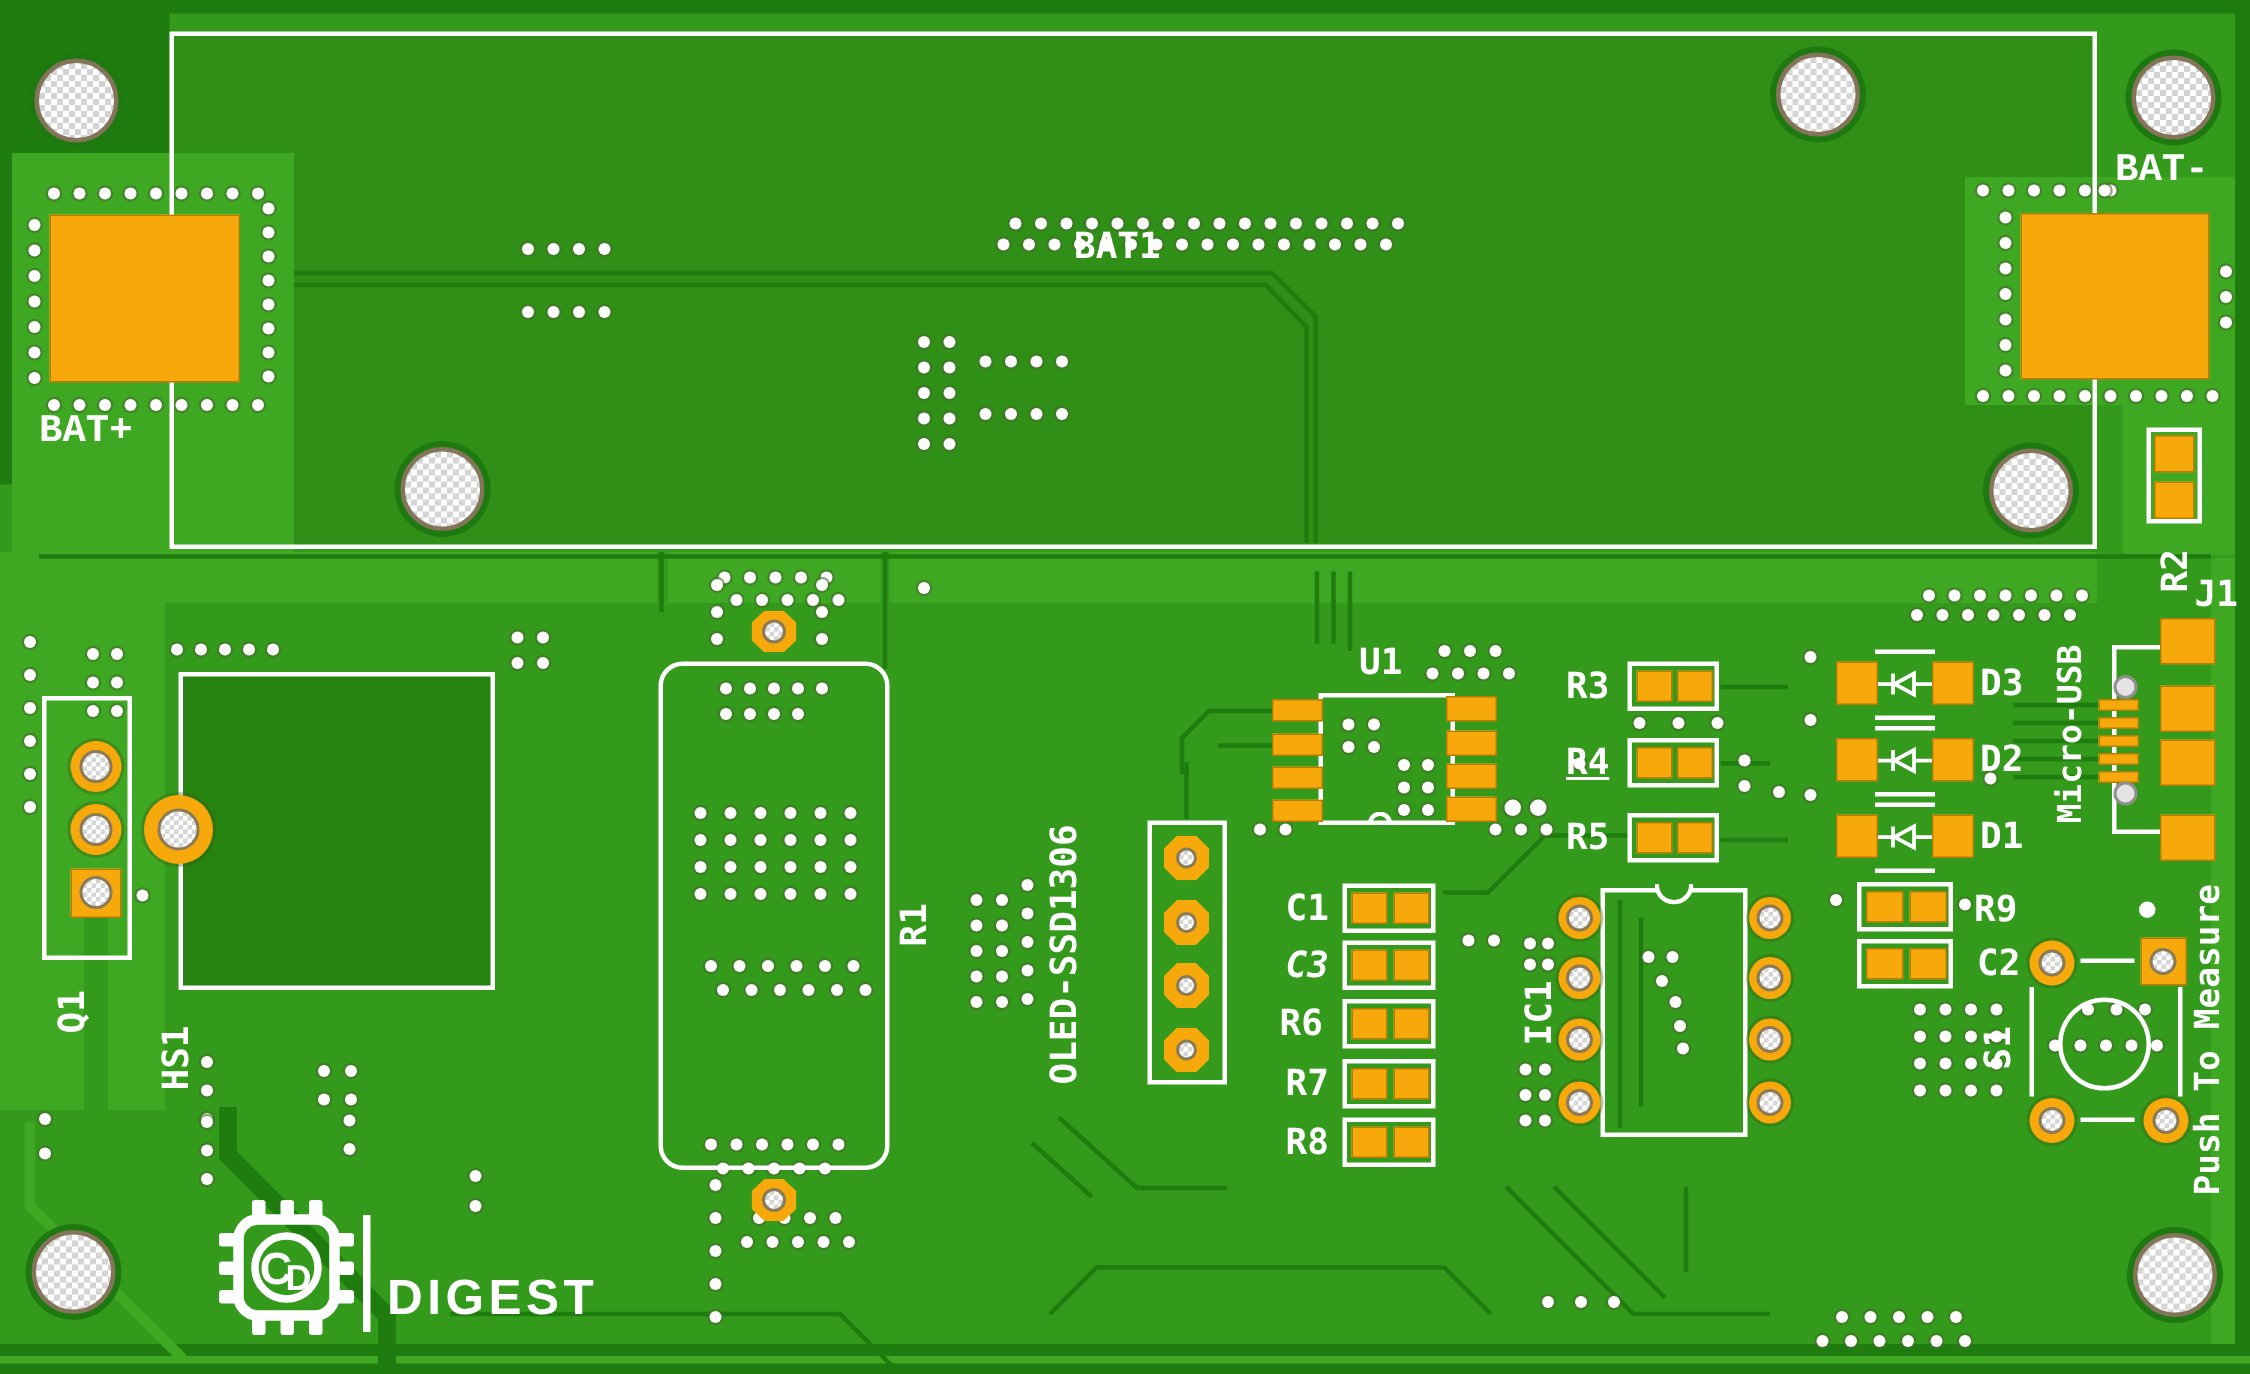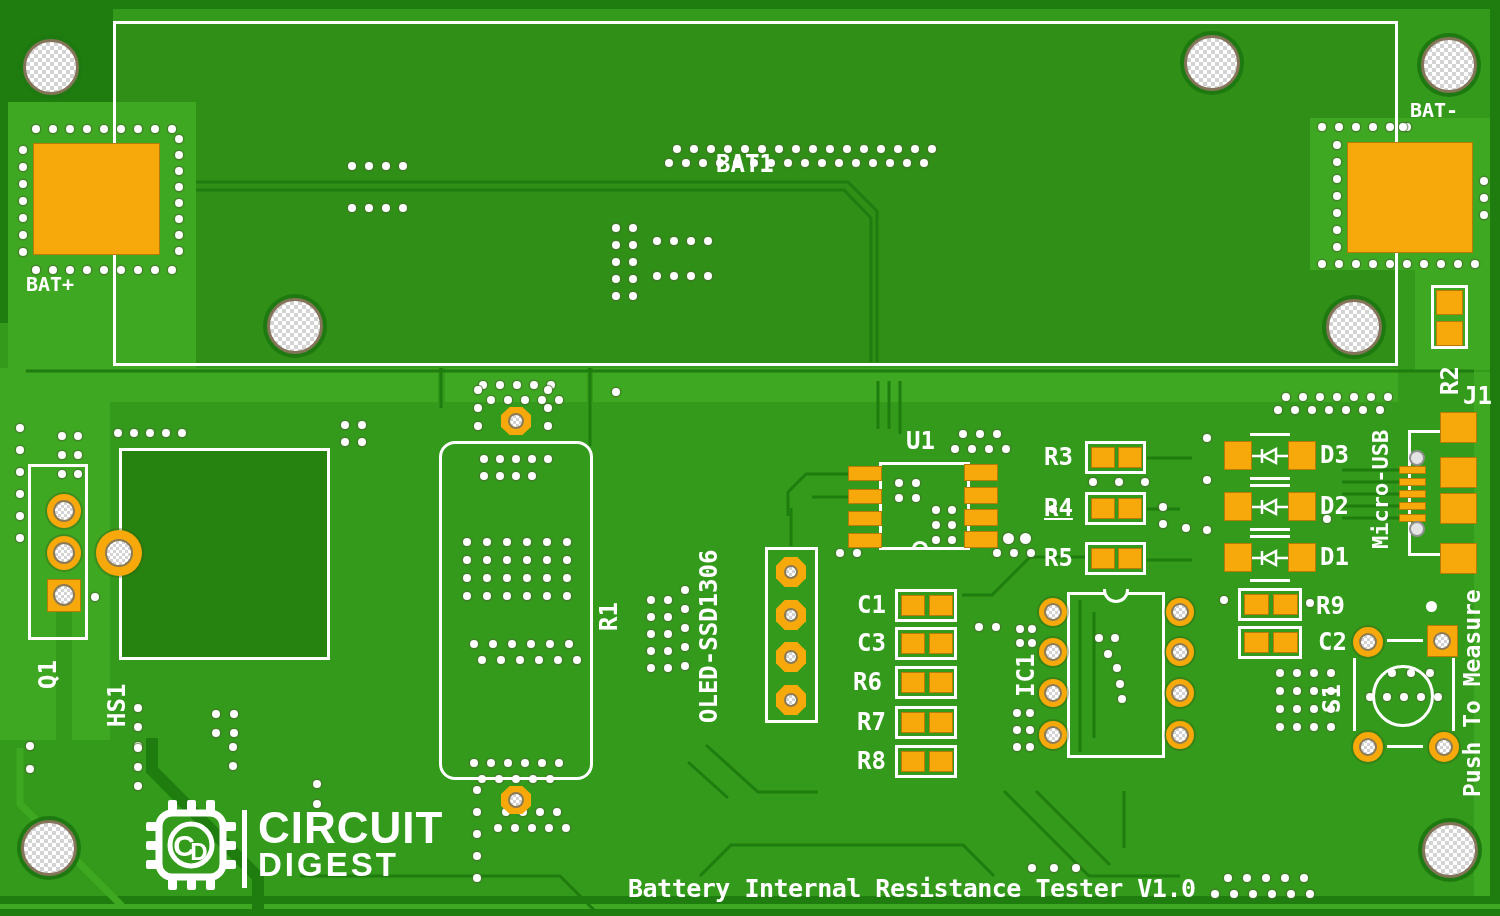--- a/index.html
+++ b/index.html
@@ -10,21 +10,21 @@
   .z-dark{background:#1E7D0E;}
   .z-light{background:#3EA822;}
   .z-batint{background:#2F8F16;}
   .z-hs{background:#26830F;}
   .traces{position:absolute;left:0;top:0;}
   
   .silk{position:absolute;border:3px solid #fff;background:transparent;box-sizing:border-box;}
   .silkline{position:absolute;background:#fff;}
   .lbl{position:absolute;color:#fff;font:bold 24px "DejaVu Sans Mono",monospace;line-height:1;white-space:nowrap;}
   .vlbl{writing-mode:vertical-rl;transform:rotate(180deg);}
-  .f26{font-size:20px;} .f23{font-size:23px;} .f22{font-size:22px;}
+  .f26{font-size:26px;font-family:Liberation Mono, monospace;} .f23{font-size:23px;} .f22{font-size:22px;}
   
   .pad{position:absolute;background:#F7A80B;box-shadow:inset 0 0 0 1px rgba(104,72,0,.45);}
   .pad-oct{position:absolute;background:#F7A80B;
            clip-path:polygon(29% 0,71% 0,100% 29%,100% 71%,71% 100%,29% 100%,0 71%,0 29%);}
   .pad-round{position:absolute;background:#F7A80B;border-radius:50%;box-shadow:0 0 0 2px rgba(60,90,20,.35);}
   .silver{position:absolute;background:#E4E4E4;border:2px solid #909090;border-radius:50%;box-sizing:border-box;}
   
   .checker{background-color:#fff;
     background-image:linear-gradient(45deg,#d3d3d3 25%,transparent 25%,transparent 75%,#d3d3d3 75%),
                      linear-gradient(45deg,#d3d3d3 25%,transparent 25%,transparent 75%,#d3d3d3 75%);
@@ -598,21 +598,21 @@
     </div>
   <div class="pad-oct" style="left:776px;top:685px;width:30px;height:30px;">
       <div class="hole checker" style="left:8px;top:8px;width:14px;height:14px;"></div>
     </div>
 
   <div class="lbl" style="left:857px;top:593px;">C1</div>
   <div class="silk" style="left:895px;top:589px;width:62px;height:33px;">
     <div class="pad" style="left:3px;top:3px;width:24px;height:21px;"></div>
     <div class="pad" style="left:31px;top:3px;width:24px;height:21px;"></div>
   </div>
-  <div class="lbl" style="left:857px;top:631px;">C3</div>
+  <div class="lbl" style="left:857px;top:631px;font-style:italic;">C3</div>
   <div class="silk" style="left:895px;top:627px;width:62px;height:33px;">
     <div class="pad" style="left:3px;top:3px;width:24px;height:21px;"></div>
     <div class="pad" style="left:31px;top:3px;width:24px;height:21px;"></div>
   </div>
   <div class="lbl" style="left:853px;top:670px;">R6</div>
   <div class="silk" style="left:895px;top:666px;width:62px;height:33px;">
     <div class="pad" style="left:3px;top:3px;width:24px;height:21px;"></div>
     <div class="pad" style="left:31px;top:3px;width:24px;height:21px;"></div>
   </div>
   <div class="lbl" style="left:857px;top:710px;">R7</div>
@@ -727,18 +727,16 @@
       <rect x="77" y="22" width="13" height="9" rx="2"></rect>
         <rect x="77" y="41" width="13" height="9" rx="2"></rect>
         <rect x="77" y="60" width="13" height="9" rx="2"></rect>
     </g>
     <rect x="13" y="13" width="64" height="64" rx="13" fill="none" stroke="#fff" stroke-width="7"></rect>
     <circle cx="45" cy="45" r="21" fill="none" stroke="#fff" stroke-width="5"></circle>
     <text x="38" y="56" font-family="Liberation Sans, sans-serif" font-size="30" font-weight="bold" fill="#fff" text-anchor="middle">C</text>
     <text x="53" y="60" font-family="Liberation Sans, sans-serif" font-size="24" font-weight="bold" fill="#fff" text-anchor="middle">D</text>
   </svg>
   <div class="silkline" style="left:242px;top:810px;width:5px;height:78px;"></div>
-  <div class="brand-top" style="left:258px;top:806px;">CIRCUIT</div>
   <div class="brand-bottom" style="left:258px;top:848px;">DIGEST</div>
 
-  <div class="title" style="left:628px;top:876px;">Battery Internal Resistance Tester V1.0</div>
 
 </div>
 
 </body></html>

